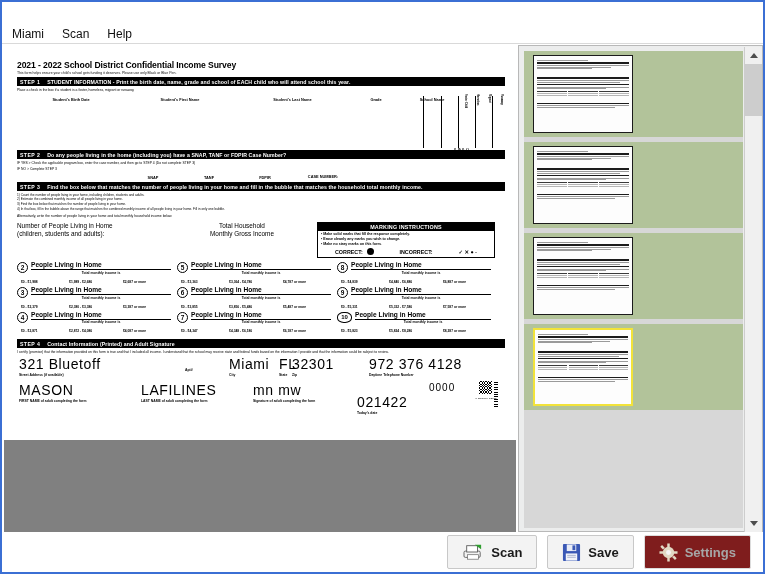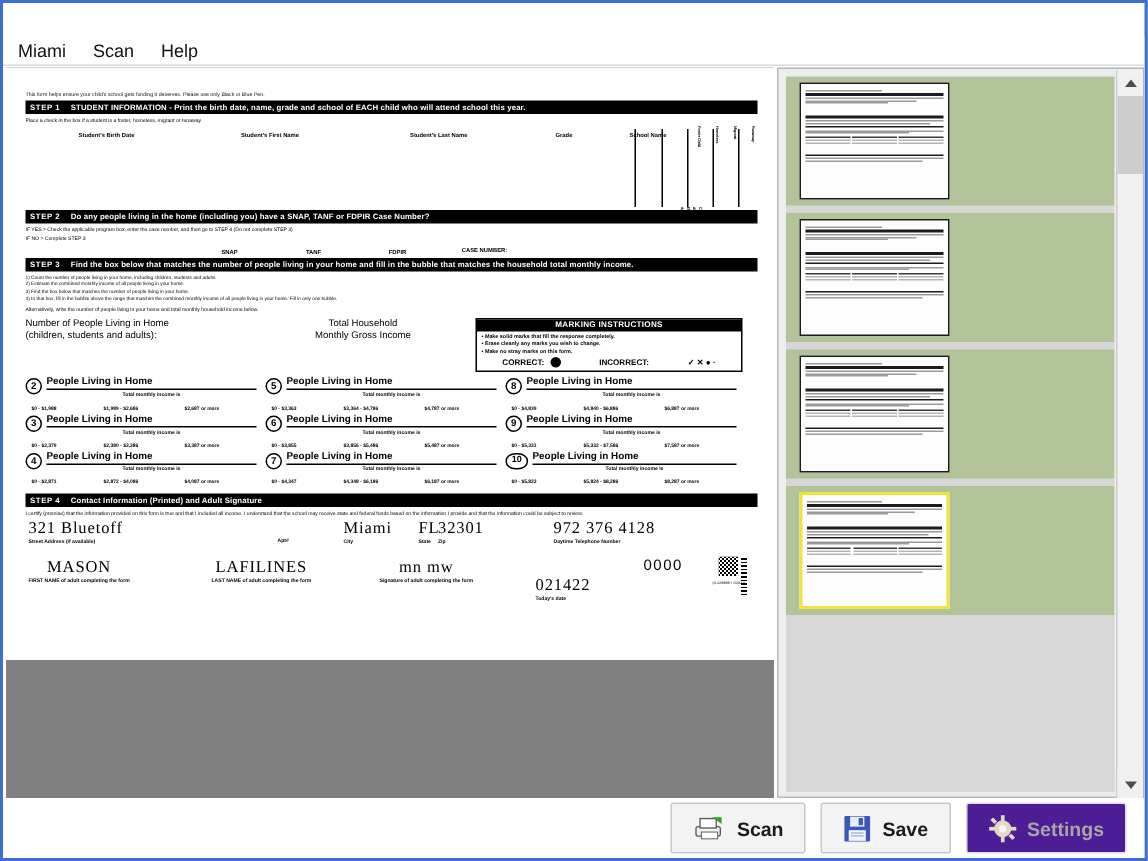--- a/index.html
+++ b/index.html
@@ -142,23 +142,22 @@
     display: flex; font-size: 3.3px; font-weight: bold; margin-top: 5px;
     padding-left: 4px;
   }
   .branges span { width: 50px; }
   .branges span:nth-child(2) { width: 56px; }
 
   .sig-line { font-size: 3.4px; font-weight: bold; }
   .sigrow { position: relative; height: 26px; }
   .sigfield { position: absolute; }
   .sighand {
-    font-family: Liberation Serif, serif; font-size: 11px;
+    font-family: Liberation Sans, sans-serif; font-size: 14px;
     letter-spacing: .6px;
-    text-align: center;
   }
   .qr {
     width: 13px; height: 13px;
     background:
       repeating-linear-gradient(0deg, #000 0 1.3px, #fff 1.3px 2.6px),
       repeating-linear-gradient(90deg, #000 0 1.3px, #fff 1.3px 2.6px);
     background-blend-mode: difference;
   }
   .barcode-v {
     width: 4px; height: 26px;
@@ -216,21 +215,21 @@
     position: absolute; left: 0; top: 530px; width: 761px; height: 40px;
     background: #ffffff; display: flex; align-items: center;
     justify-content: flex-end; padding-right: 12px; gap: 10px;
   }
   .tbtn {
     display: flex; align-items: center; gap: 7px;
     height: 34px; padding: 0 14px;
     background: #f3f3f3; border: 1px solid #c8c8c8; border-radius: 2px;
     font-size: 13px; font-weight: bold; color: #1a1a1a;
   }
-  .tbtn.disabled { color: #a6a6a6; background: #4c1d95; border-color: #dcdcdc; }
+  .tbtn.disabled { color: #a6a6a6; background: #7f1d1d; border-color: #dcdcdc; }
   .icon-scan { width: 22px; height: 18px; position: relative; }
   .icon-save { width: 19px; height: 19px; position: relative; }
   .icon-gear { width: 19px; height: 19px; position: relative; }
 </style>
 </head>
 <body>
 
 <div id="app">
 
 
@@ -239,20 +238,21 @@
     <div class="menu-item">Scan</div>
     <div class="menu-item">Help</div>
   </div>
 
   <div class="content">
 
     <div class="viewer">
       <div class="page">
         <div class="form">
 
+          <div class="f-title">2021 - 2022 School District Confidential Income Survey</div>
           <div class="f-sub">This form helps ensure your child's school gets funding it deserves. Please use only Black or Blue Pen.</div>
 
           <div class="stepbar">
             <span class="stepnum">STEP 1</span>
             <span>STUDENT INFORMATION - Print the birth date, name, grade and school of EACH child who will attend school this year.</span>
           </div>
           <div class="tiny" style="margin-top:1.5px">Place a check in the box if a student is a foster, homeless, migrant or runaway</div>
 
           <div class="hdrow">
             <span class="c1">Student's Birth Date</span>

